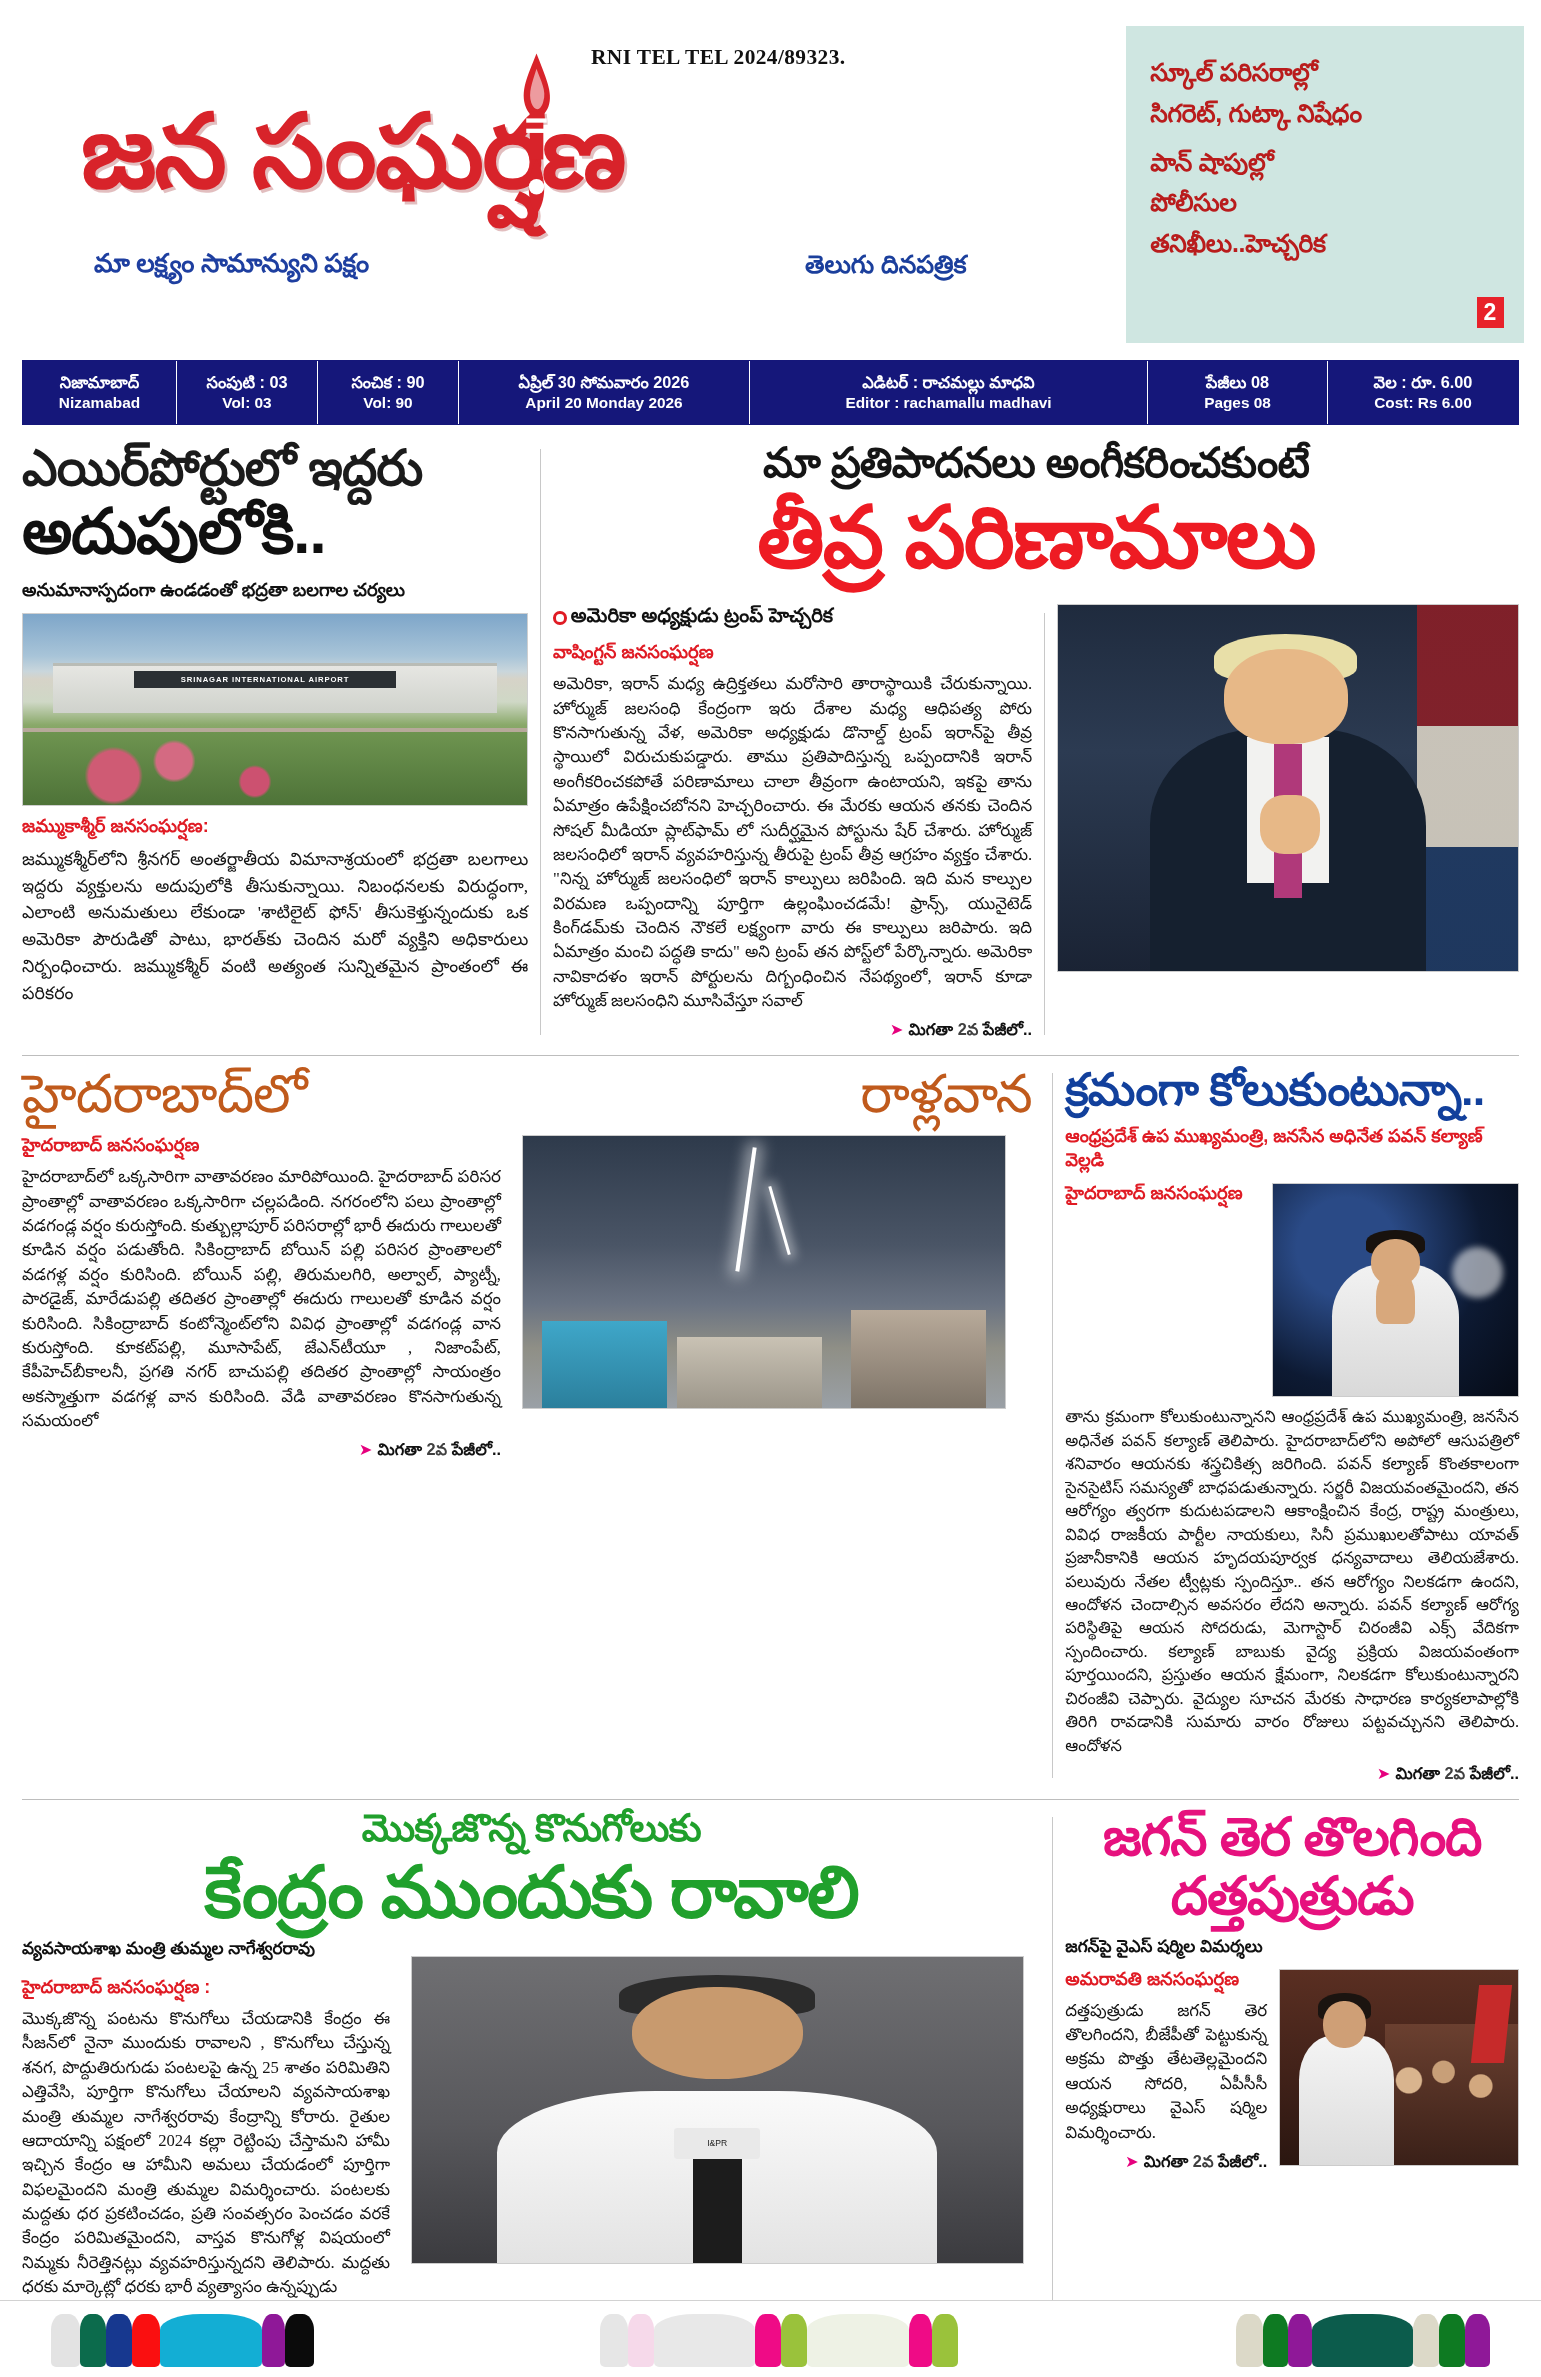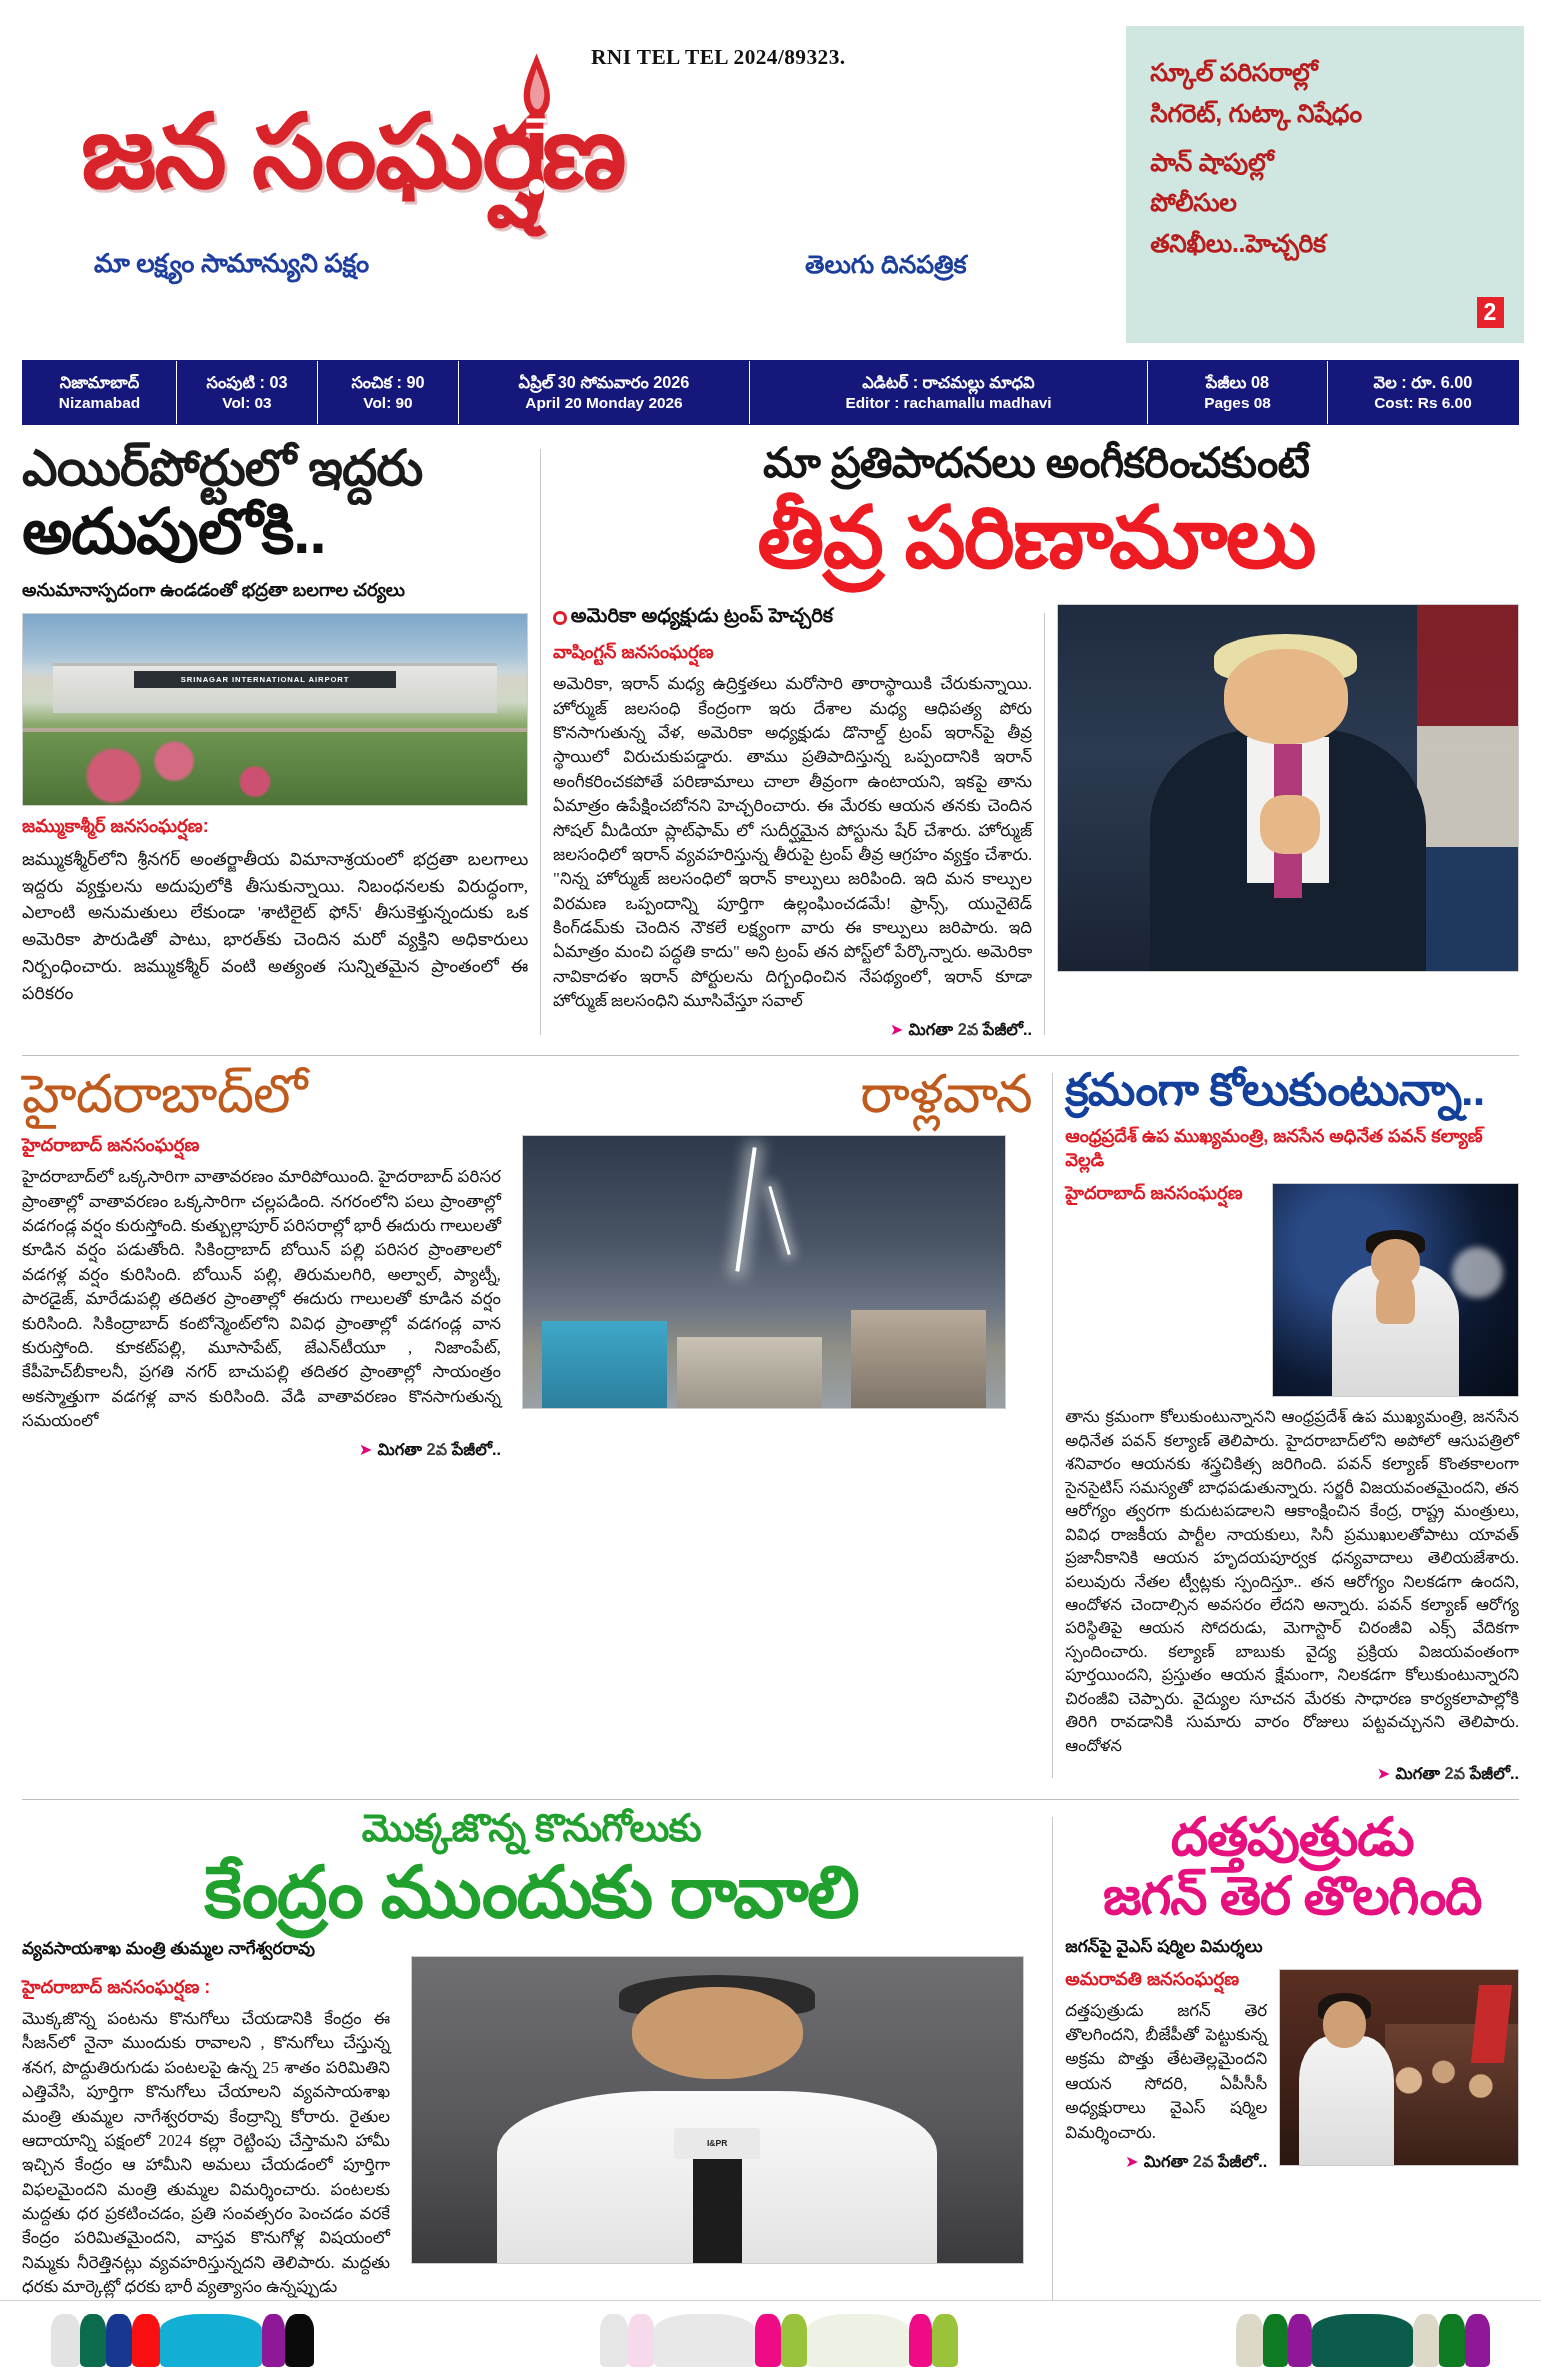--- a/index.html
+++ b/index.html
@@ -321,21 +321,21 @@
     position:absolute; left:14%; bottom:0; width:72%; height:56%;
     background: linear-gradient(to bottom,#fafafa,#e3e3e3); border-radius:36% 36% 0 0;
   }
   .ph-minister .mic {
     position:absolute; left:46%; bottom:0; width:8%; height:38%;
     background:#1c1c1c;
   }
   .ph-minister .mictop {
     position:absolute; left:43%; bottom:34%; width:14%; height:10%;
     background:#e9e9e9; border-radius:3.4px; color:#222; font-size:8.6px;
-    display:flex; align-items:center; justify-content:center; font-weight:700;
+    display:flex; align-items:center; justify-content:center; font-weight:400;
   }
 
   
   .hl-pink {
     font-size: 53px; font-weight: 700; color: #e6117e;
     text-align:center; letter-spacing:-1.2px; line-height:1.1;
   }
   .jagan-sub { font-size: 17px; font-weight:700; color:#111; margin: 12px 0 8.6px 0; }
   .ph-sharmila {
     height: 197px; border:0.9px solid #ccc; position:relative; overflow:hidden;
@@ -593,22 +593,22 @@
               <div class="mic"></div>
               <div class="mictop">I&amp;PR</div>
             </div>
           </div>
         </div>
       </div>
 
       <div class="vline"></div>
 
       <div style="width:454px;">
+        <div class="hl-pink">జగన్ తెర తొలగింది</div>
         <div class="hl-pink">దత్తపుత్రుడు</div>
-        <div class="hl-pink">జగన్ తెర తొలగింది</div>
         <div class="jagan-sub">జగన్‌పై వైఎస్ షర్మిల విమర్శలు</div>
 
         <div style="display:flex; gap:12px; align-items:flex-start;">
           <div style="flex:0 0 202px;">
             <div class="redtag">అమరావతి జనసంఘర్షణ</div>
             <div class="bodytext" style="font-size:16.7px;line-height:1.46;">దత్తపుత్రుడు జగన్ తెర తొలగిందని, బీజేపీతో పెట్టుకున్న అక్రమ పొత్తు తేటతెల్లమైందని ఆయన సోదరి, ఏపీసీసీ అధ్యక్షురాలు వైఎస్ షర్మిల విమర్శించారు.</div>
             <div class="contnote">
               <span class="arrow">➤</span><span>మిగతా</span>
               <span class="n">2వ</span>
               <span>పేజీలో..</span>

